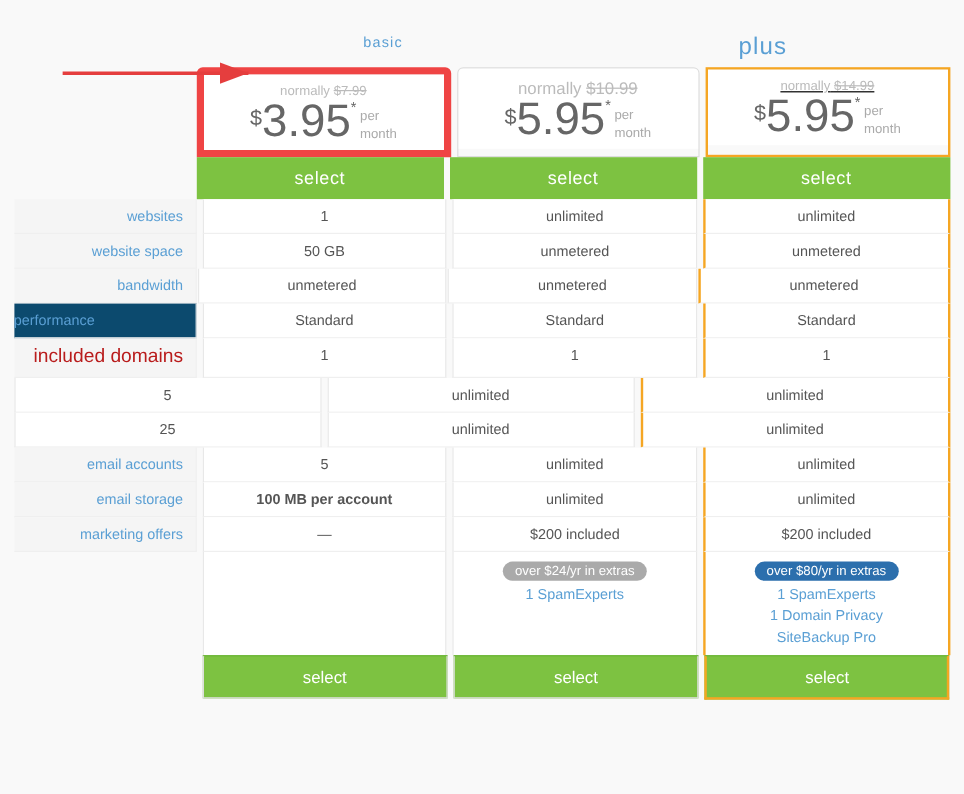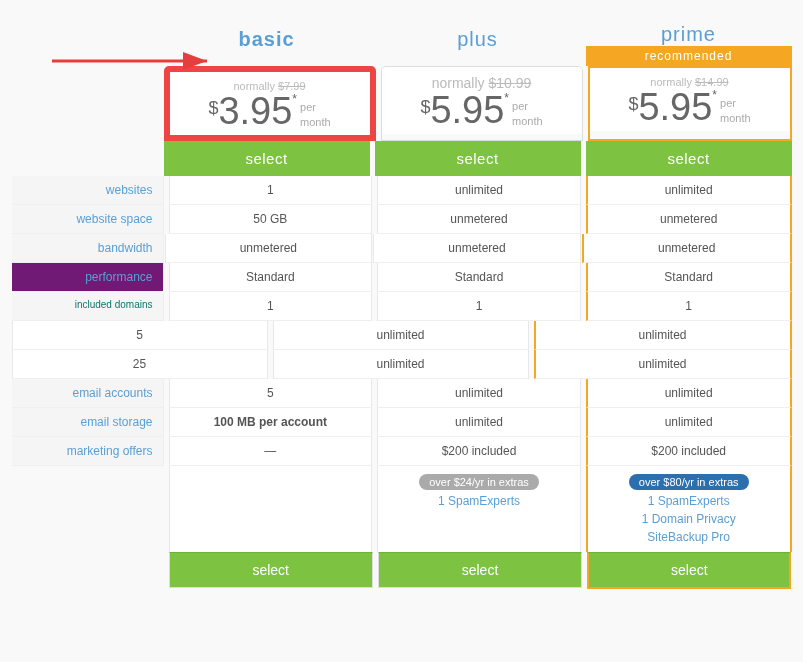--- a/index.html
+++ b/index.html
@@ -27,28 +27,24 @@
     <defs>
       <marker id="arrowhead" markerWidth="8" markerHeight="6" refX="8" refY="3" orient="auto">
         <polygon points="0 0, 8 3, 0 6" fill="#e53e3e"></polygon>
       </marker>
     </defs>
     <line x1="0" y1="15" x2="155" y2="15" stroke="#e53e3e" stroke-width="3" marker-end="url(#arrowhead)"></line>
   </svg>
 
   <div style="display:flex; margin-bottom:0; padding-left:152px; gap:5px; padding-top:0;">
     <div style="flex:1; text-align:center;">
-      <div style="font-size:20px; color:#5a9fd4; font-weight:700; letter-spacing:1px; padding: 8px 0 5px;">basic</div>
+      <div style="font-size:12px; color:#5a9fd4; font-weight:400; letter-spacing:1px; padding: 8px 0 5px;">basic</div>
     </div>
     <div style="flex:1; text-align:center;">
       <div style="font-size:20px; color:#5a9fd4; font-weight:300; letter-spacing:1px; padding: 8px 0 5px;">plus</div>
-    </div>
-    <div style="flex:1; text-align:center;">
-      <div style="font-size:20px; color:#5a9fd4; font-weight:300; letter-spacing:1px; padding: 3px 0 0;">prime</div>
-      <div style="background:#f5a623; color:#fff; font-size:12px; padding:3px 0; letter-spacing:1px;">recommended</div>
     </div>
   </div>
 
   <div style="display:flex; padding-left:152px; gap:5px;">
 
     <div style="flex:1; border:6px solid #ef4444; border-radius:5px 5px 0 0; overflow:hidden;">
       <div style="text-align:center; padding:8px 0 4px; background:#fff;">
         <div style="font-size:11px; color:#bbb;">
           <span>normally</span> <s>$7.99</s>
         </div>
@@ -71,21 +67,21 @@
           <span style="font-size:18px; color:#666; margin-top:6px;">$</span>
           <span style="font-size:38px; color:#666; font-weight:300; line-height:1;">5.95</span>
           <span style="font-size:12px; color:#666; vertical-align:super;">*</span>
           <span style="font-size:11px; color:#aaa; line-height:1.4; text-align:left; margin-left:3px; margin-top:8px; white-space:pre-line;">per
 month</span>
         </div>
       </div>
     </div>
 
     <div style="flex:1; border:2px solid #f5a623; border-radius:0 0 0 0; overflow:hidden;">
-      <div style="text-align:center; padding:8px 0 4px; background:#fff;">
+      <div style="text-align:center; padding:8px 0 4px; background:#fff;text-decoration:underline;">
         <div style="font-size:11px; color:#bbb;">
           <span>normally</span> <s>$14.99</s>
         </div>
         <div style="display:inline-flex; align-items:flex-start; justify-content:center;">
           <span style="font-size:18px; color:#666; margin-top:6px;">$</span>
           <span style="font-size:38px; color:#666; font-weight:300; line-height:1;">5.95</span>
           <span style="font-size:12px; color:#666; vertical-align:super;">*</span>
           <span style="font-size:11px; color:#aaa; line-height:1.4; text-align:left; margin-left:3px; margin-top:8px; white-space:pre-line;">per
 month</span>
         </div>
@@ -118,27 +114,27 @@
         <div style="flex: 1 1 0%; text-align: center; padding: 7px 4px; font-size: 12px; color: rgb(85, 85, 85); border-bottom: 1px solid rgb(239, 239, 239); border-left: 1px solid rgb(232, 232, 232); border-right: 1px solid rgb(232, 232, 232); background: rgb(255, 255, 255);">unmetered</div>
         <div style="flex: 1 1 0%; text-align: center; padding: 7px 4px; font-size: 12px; color: rgb(85, 85, 85); border-bottom: 1px solid rgb(239, 239, 239); border-left: 2px solid rgb(245, 166, 35); border-right: 2px solid rgb(245, 166, 35); background: rgb(255, 255, 255);">unmetered</div>
       </div>
       <div style="display: flex; gap: 1px;">
         <div style="width: 152px; min-width: 152px; text-align: right; padding: 7px 10px 7px 0px; font-size: 12px; color: rgb(90, 159, 212); background: rgb(245, 245, 245); border-bottom: 1px solid rgb(239, 239, 239); border-right: 1px solid rgb(239, 239, 239);">bandwidth</div>
         <div style="flex: 1 1 0%; text-align: center; padding: 7px 4px; font-size: 12px; color: rgb(85, 85, 85); border-bottom: 1px solid rgb(239, 239, 239); border-left: 1px solid rgb(232, 232, 232); border-right: 1px solid rgb(232, 232, 232); background: rgb(255, 255, 255);">unmetered</div>
         <div style="flex: 1 1 0%; text-align: center; padding: 7px 4px; font-size: 12px; color: rgb(85, 85, 85); border-bottom: 1px solid rgb(239, 239, 239); border-left: 1px solid rgb(232, 232, 232); border-right: 1px solid rgb(232, 232, 232); background: rgb(255, 255, 255);">unmetered</div>
         <div style="flex: 1 1 0%; text-align: center; padding: 7px 4px; font-size: 12px; color: rgb(85, 85, 85); border-bottom: 1px solid rgb(239, 239, 239); border-left: 2px solid rgb(245, 166, 35); border-right: 2px solid rgb(245, 166, 35); background: rgb(255, 255, 255);">unmetered</div>
       </div>
       <div style="display: flex; gap: 5px;">
-        <div style="width: 152px; min-width: 152px; text-align: right; padding: 7px 10px 7px 0px; font-size: 12px; color: rgb(90, 159, 212); background: #701a75; border-bottom: 1px solid rgb(239, 239, 239); border-right: 1px solid rgb(239, 239, 239);">performance</div>
+        <div style="width: 152px; min-width: 152px; padding: 7px 10px 7px 0px; font-size: 12px; color: rgb(90, 159, 212); background: #0c4a6e; border-bottom: 1px solid rgb(239, 239, 239); border-right: 1px solid rgb(239, 239, 239);">performance</div>
         <div style="flex: 1 1 0%; text-align: center; padding: 7px 4px; font-size: 12px; color: rgb(85, 85, 85); border-bottom: 1px solid rgb(239, 239, 239); border-left: 1px solid rgb(232, 232, 232); border-right: 1px solid rgb(232, 232, 232); background: rgb(255, 255, 255);">Standard</div>
         <div style="flex: 1 1 0%; text-align: center; padding: 7px 4px; font-size: 12px; color: rgb(85, 85, 85); border-bottom: 1px solid rgb(239, 239, 239); border-left: 1px solid rgb(232, 232, 232); border-right: 1px solid rgb(232, 232, 232); background: rgb(255, 255, 255);">Standard</div>
         <div style="flex: 1 1 0%; text-align: center; padding: 7px 4px; font-size: 12px; color: rgb(85, 85, 85); border-bottom: 1px solid rgb(239, 239, 239); border-left: 2px solid rgb(245, 166, 35); border-right: 2px solid rgb(245, 166, 35); background: rgb(255, 255, 255);">Standard</div>
       </div>
       <div style="display: flex; gap: 5px;">
-        <div style="width: 152px; min-width: 152px; text-align: right; padding: 7px 10px 7px 0px; font-size: 10px; color: #0f766e; background: rgb(245, 245, 245); border-bottom: 1px solid rgb(239, 239, 239); border-right: 1px solid rgb(239, 239, 239);">included domains</div>
+        <div style="width: 152px; min-width: 152px; text-align: right; padding: 7px 10px 7px 0px; font-size: 16px; color: #b91c1c; background: rgb(245, 245, 245); border-bottom: 1px solid rgb(239, 239, 239); border-right: 1px solid rgb(239, 239, 239);">included domains</div>
         <div style="flex: 1 1 0%; text-align: center; padding: 7px 4px; font-size: 12px; color: rgb(85, 85, 85); border-bottom: 1px solid rgb(239, 239, 239); border-left: 1px solid rgb(232, 232, 232); border-right: 1px solid rgb(232, 232, 232); background: rgb(255, 255, 255);">1</div>
         <div style="flex: 1 1 0%; text-align: center; padding: 7px 4px; font-size: 12px; color: rgb(85, 85, 85); border-bottom: 1px solid rgb(239, 239, 239); border-left: 1px solid rgb(232, 232, 232); border-right: 1px solid rgb(232, 232, 232); background: rgb(255, 255, 255);">1</div>
         <div style="flex: 1 1 0%; text-align: center; padding: 7px 4px; font-size: 12px; color: rgb(85, 85, 85); border-bottom: 1px solid rgb(239, 239, 239); border-left: 2px solid rgb(245, 166, 35); border-right: 2px solid rgb(245, 166, 35); background: rgb(255, 255, 255);">1</div>
       </div>
       <div style="display: flex; gap: 5px;">
         <div style="flex: 1 1 0%; text-align: center; padding: 7px 4px; font-size: 12px; color: rgb(85, 85, 85); border-bottom: 1px solid rgb(239, 239, 239); border-left: 1px solid rgb(232, 232, 232); border-right: 1px solid rgb(232, 232, 232); background: rgb(255, 255, 255);">5</div>
         <div style="flex: 1 1 0%; text-align: center; padding: 7px 4px; font-size: 12px; color: rgb(85, 85, 85); border-bottom: 1px solid rgb(239, 239, 239); border-left: 1px solid rgb(232, 232, 232); border-right: 1px solid rgb(232, 232, 232); background: rgb(255, 255, 255);">unlimited</div>
         <div style="flex: 1 1 0%; text-align: center; padding: 7px 4px; font-size: 12px; color: rgb(85, 85, 85); border-bottom: 1px solid rgb(239, 239, 239); border-left: 2px solid rgb(245, 166, 35); border-right: 2px solid rgb(245, 166, 35); background: rgb(255, 255, 255);">unlimited</div>
       </div>
       <div style="display: flex; gap: 5px;">

